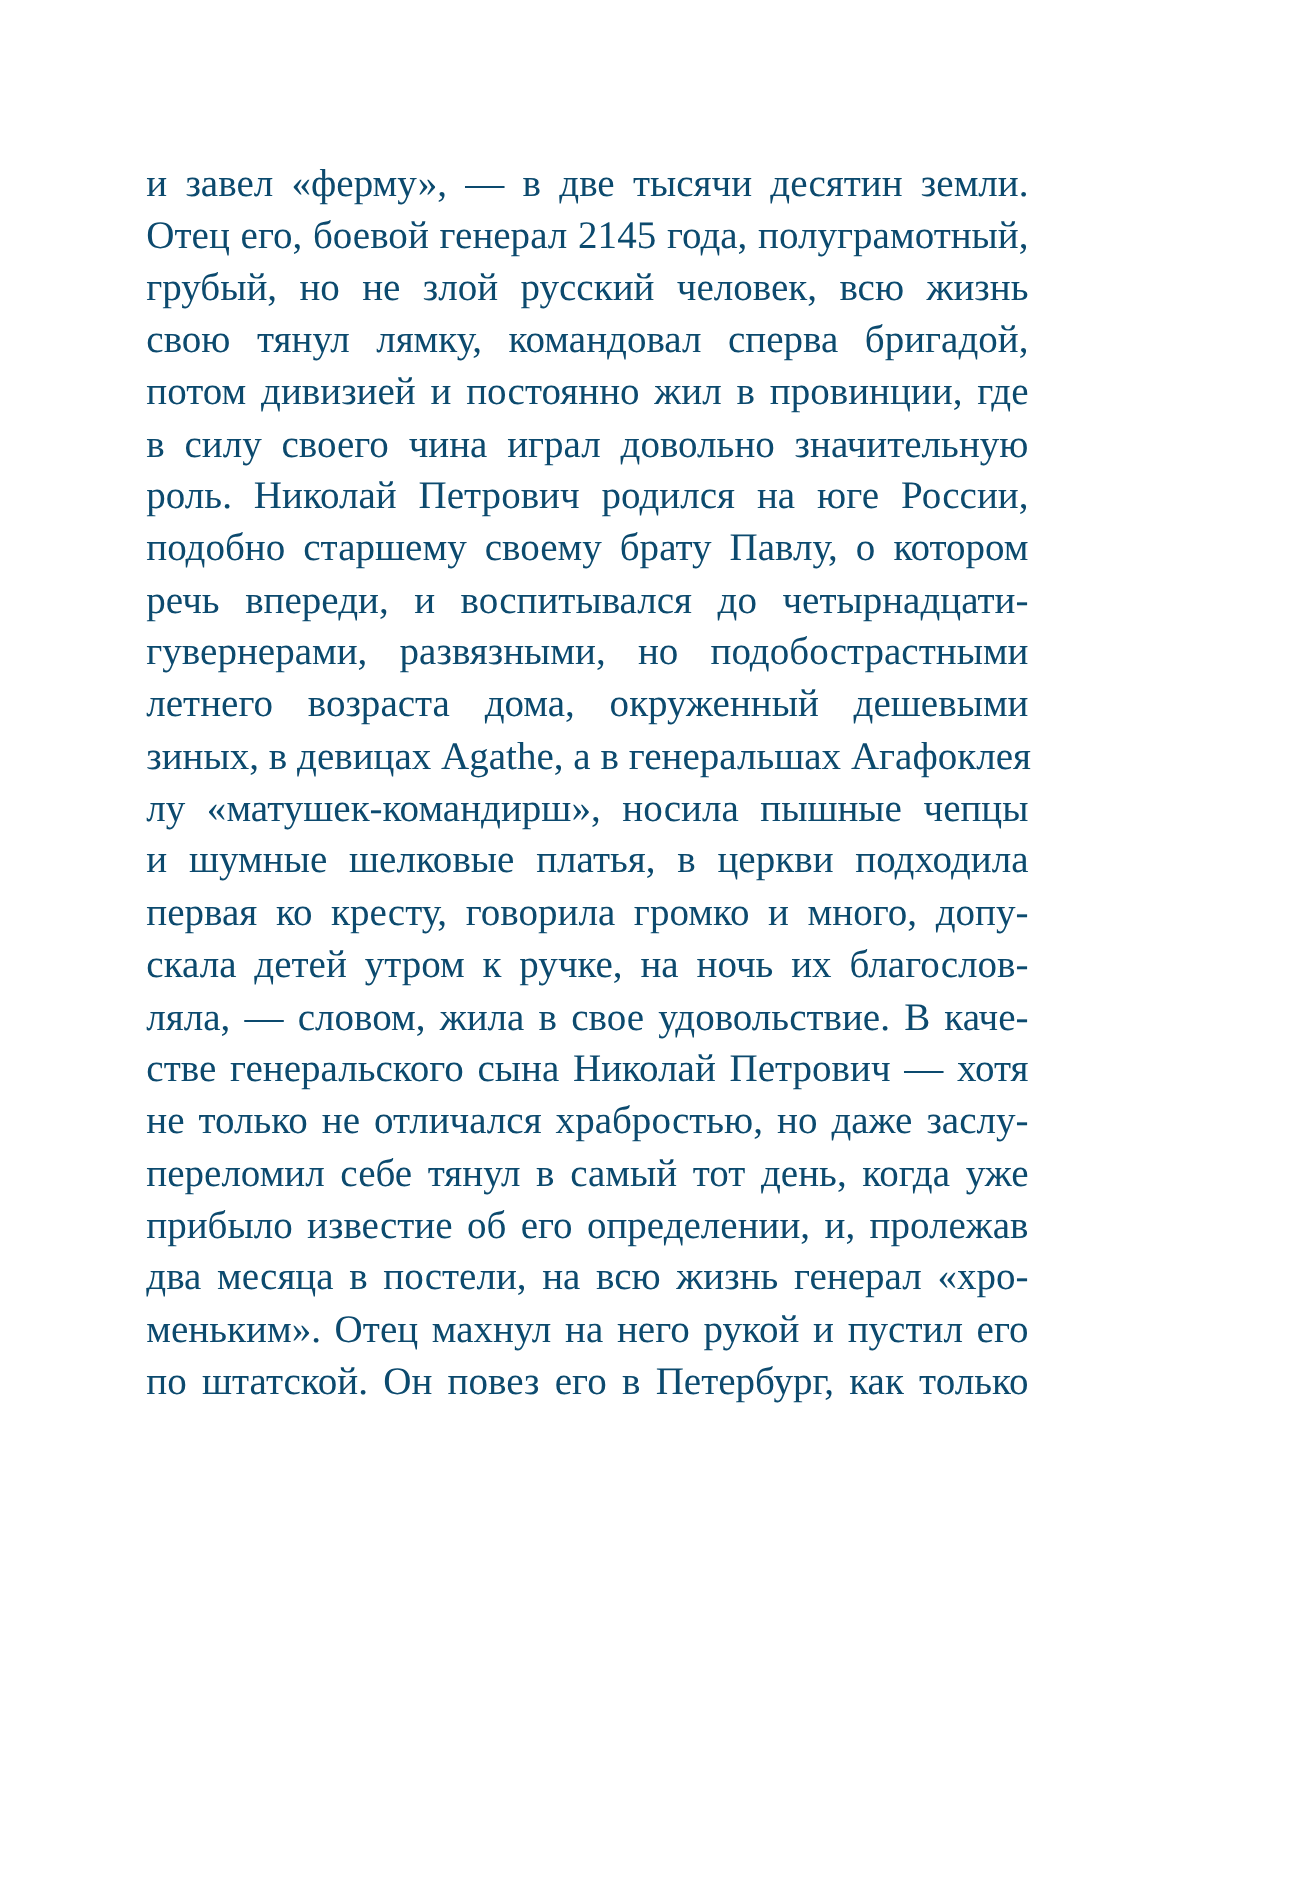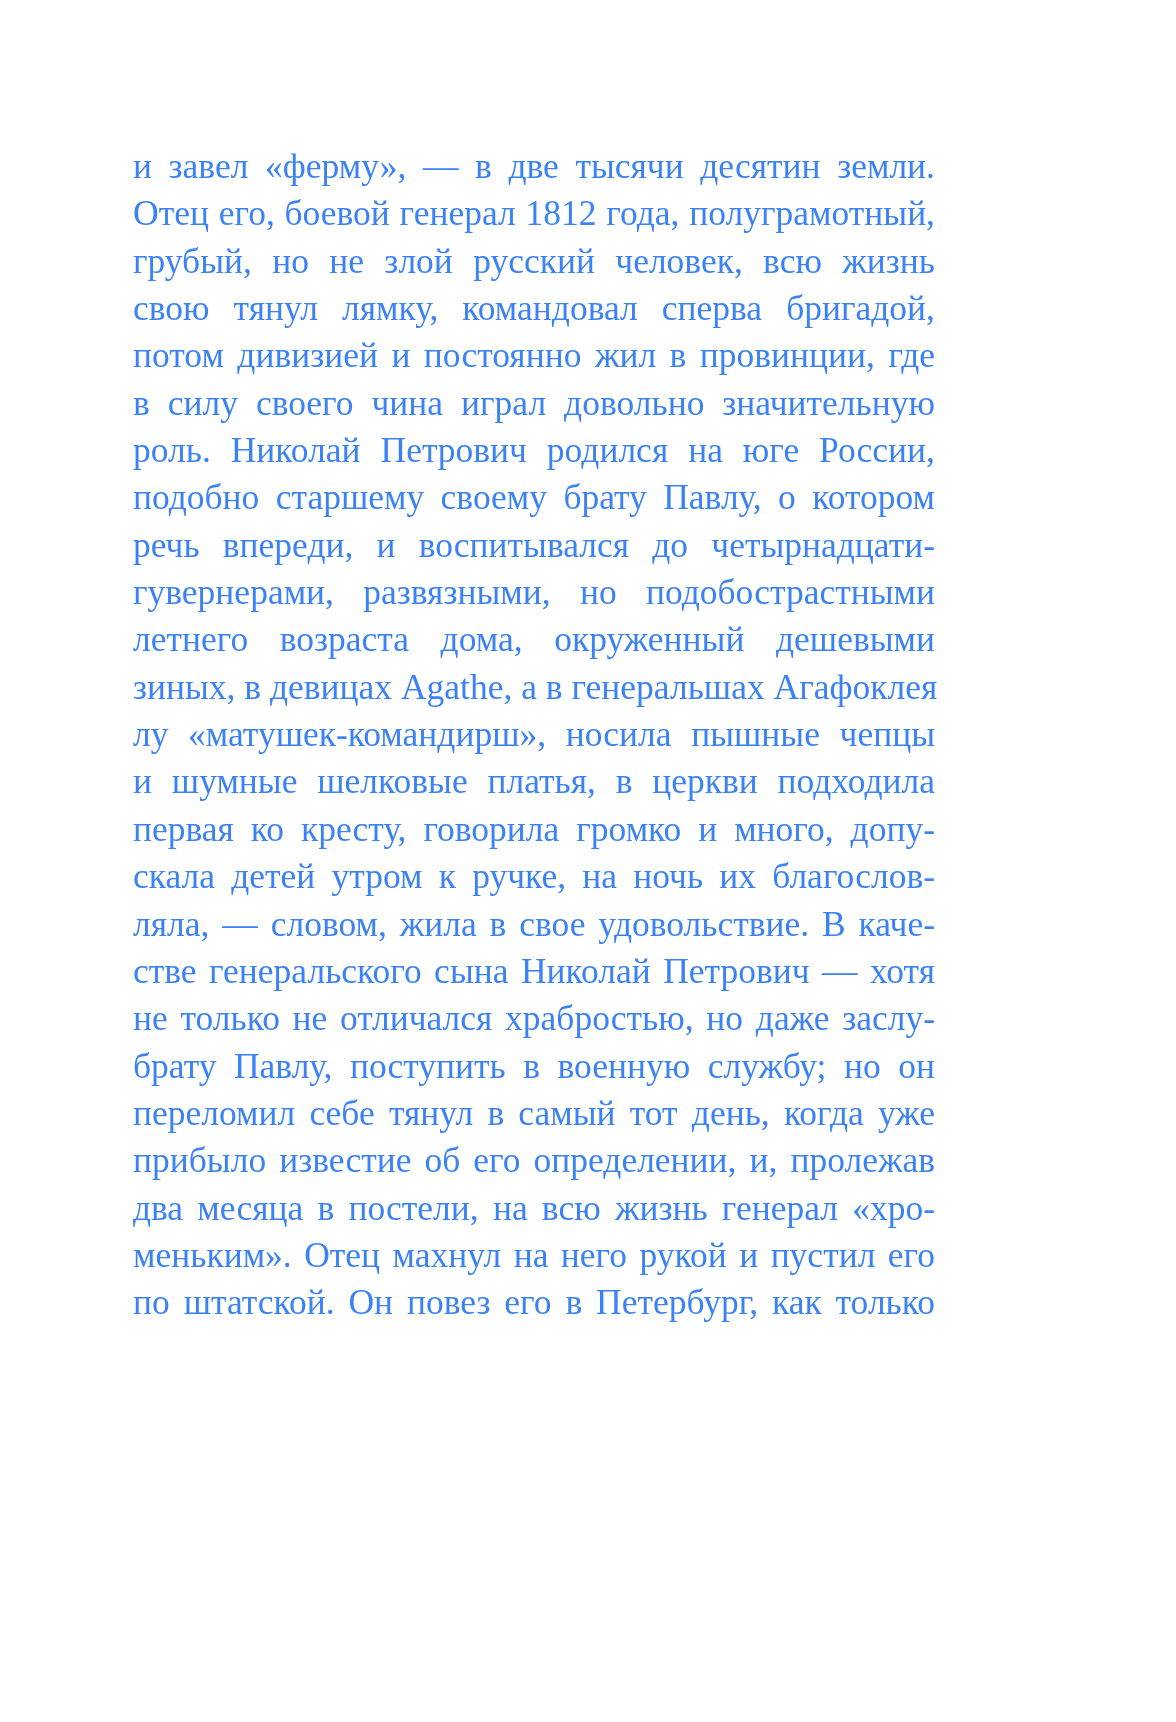--- a/index.html
+++ b/index.html
@@ -18,52 +18,51 @@
       left: 133px;
       top: 143px;
       width: 802px;
     }
     .line {
       display: block;
       height: 47.35px;
       line-height: 47.35px;
       font-family: "Liberation Serif", "DejaVu Serif", serif;
       font-size: 35.5px;
-      color: #3b82f6;
+      color: #0c4a6e;
       white-space: nowrap;
       text-align: justify;
       text-align-last: justify;
       letter-spacing: 0px;
     }
     .line.last {
       text-align-last: justify;
     }
   </style>
 </head>
 <body>
 
 <div class="page">
   <span class="line">и завел «ферму», — в две тысячи десятин земли.</span>
-  <span class="line">Отец его, боевой генерал 1812 года, полуграмотный,</span>
+  <span class="line">Отец его, боевой генерал 2145 года, полуграмотный,</span>
   <span class="line">грубый, но не злой русский человек, всю жизнь</span>
   <span class="line">свою тянул лямку, командовал сперва бригадой,</span>
   <span class="line">потом дивизией и постоянно жил в провинции, где</span>
   <span class="line">в силу своего чина играл довольно значительную</span>
   <span class="line">роль. Николай Петрович родился на юге России,</span>
   <span class="line">подобно старшему своему брату Павлу, о котором</span>
   <span class="line">речь впереди, и воспитывался до четырнадцати-</span>
   <span class="line">гувернерами, развязными, но подобострастными</span>
   <span class="line">летнего возраста дома, окруженный дешевыми</span>
   <span class="line">зиных, в девицах Agathe, а в генеральшах Агафоклея</span>
   <span class="line">лу «матушек-командирш», носила пышные чепцы</span>
   <span class="line">и шумные шелковые платья, в церкви подходила</span>
   <span class="line">первая ко кресту, говорила громко и много, допу-</span>
   <span class="line">скала детей утром к ручке, на ночь их благослов-</span>
   <span class="line">ляла, — словом, жила в свое удовольствие. В каче-</span>
   <span class="line">стве генеральского сына Николай Петрович — хотя</span>
   <span class="line">не только не отличался храбростью, но даже заслу-</span>
-  <span class="line">брату Павлу, поступить в военную службу; но он</span>
   <span class="line">переломил себе тянул в самый тот день, когда уже</span>
   <span class="line">прибыло известие об его определении, и, пролежав</span>
   <span class="line">два месяца в постели, на всю жизнь генерал «хро-</span>
   <span class="line">меньким». Отец махнул на него рукой и пустил его</span>
   <span class="line last">по штатской. Он повез его в Петербург, как только</span>
 </div>
 
 </body></html>

